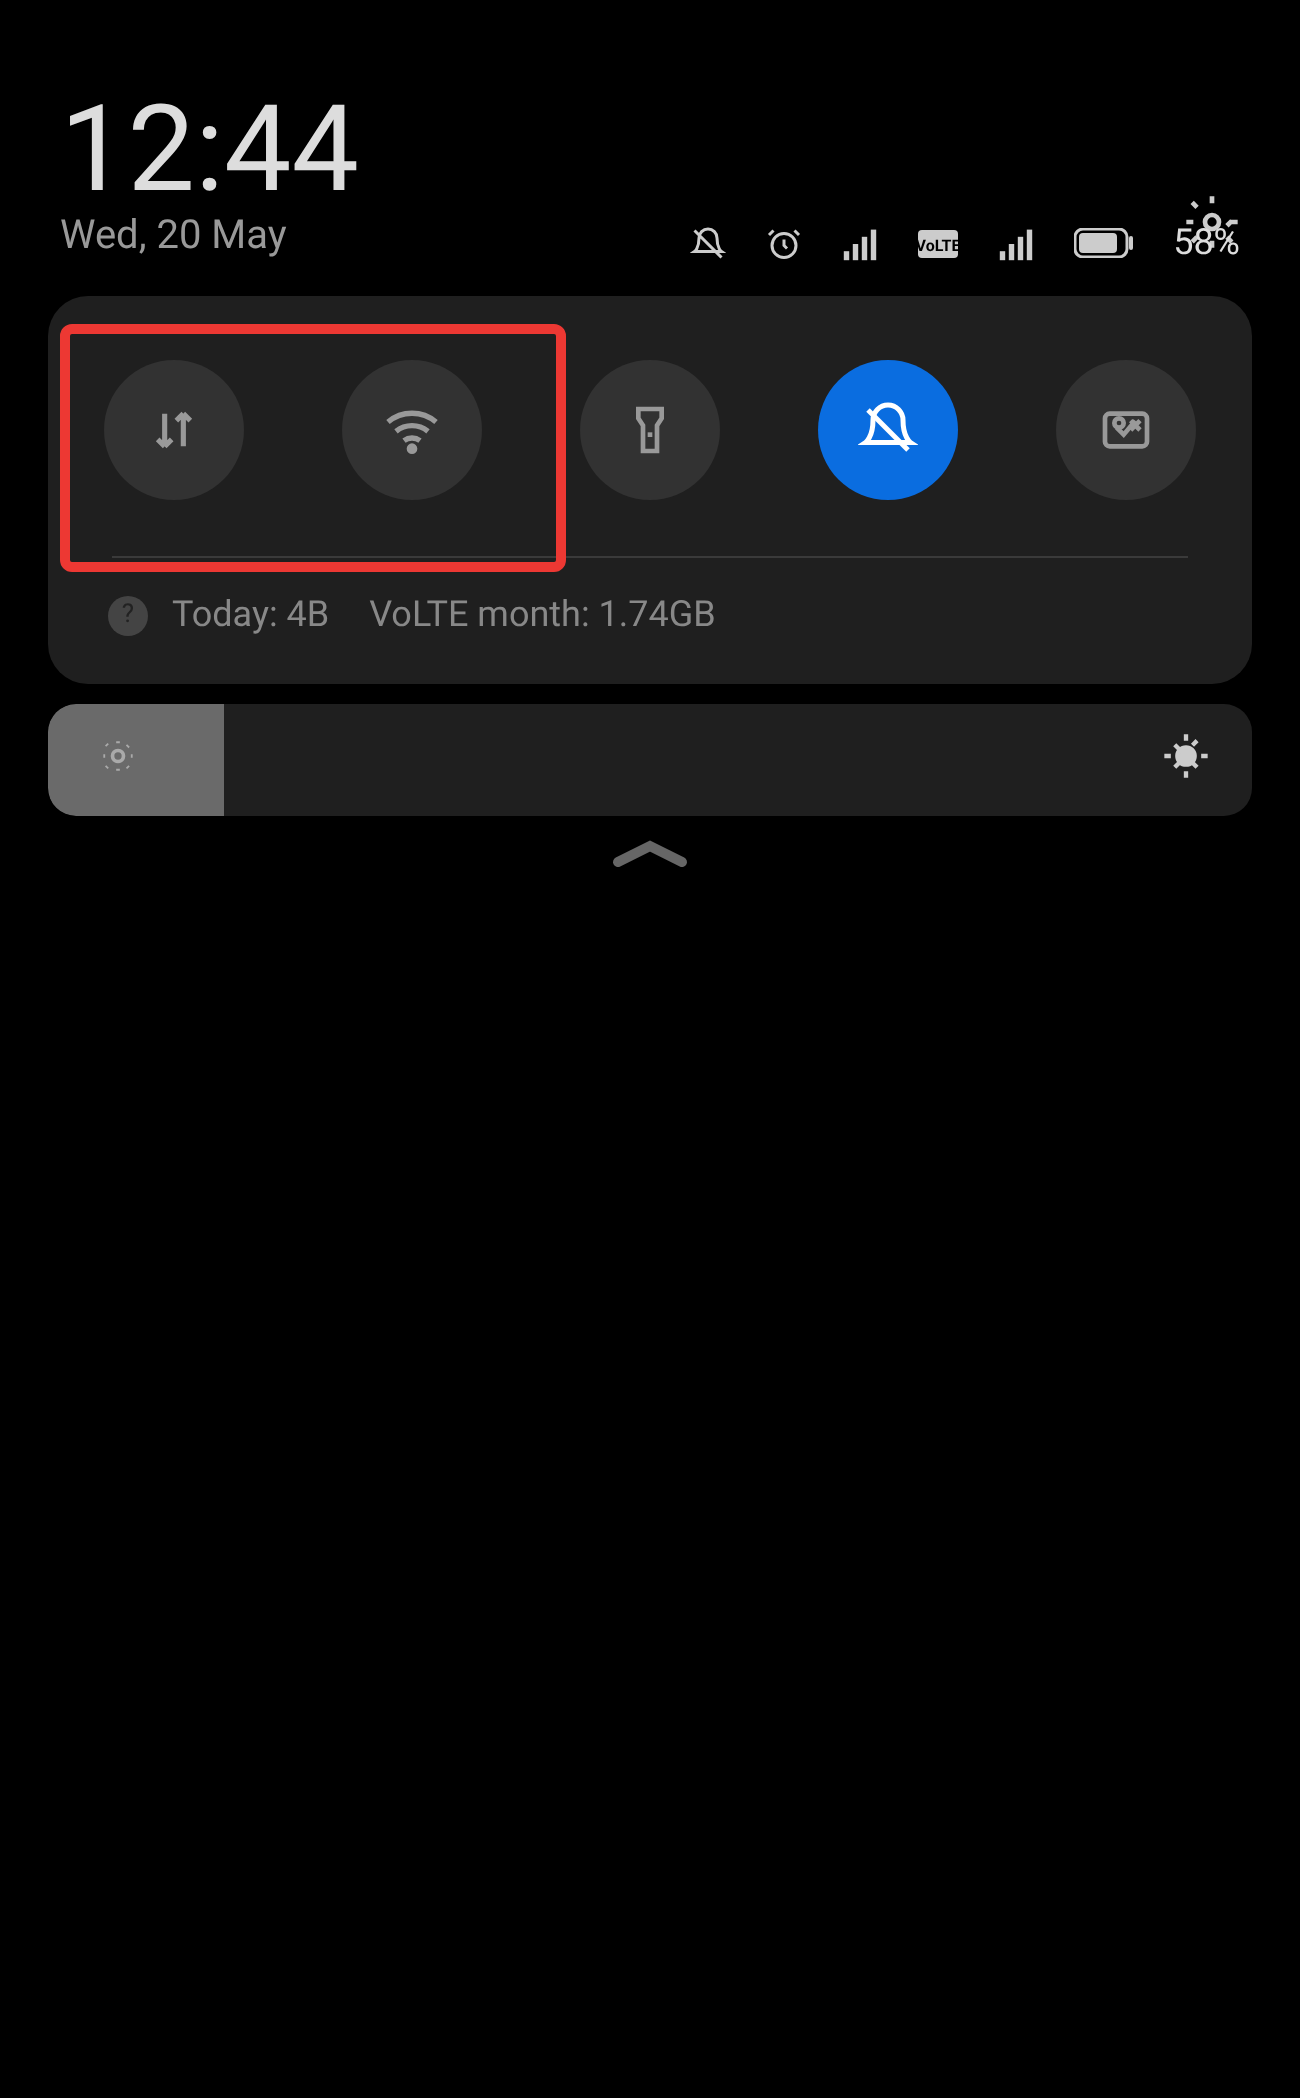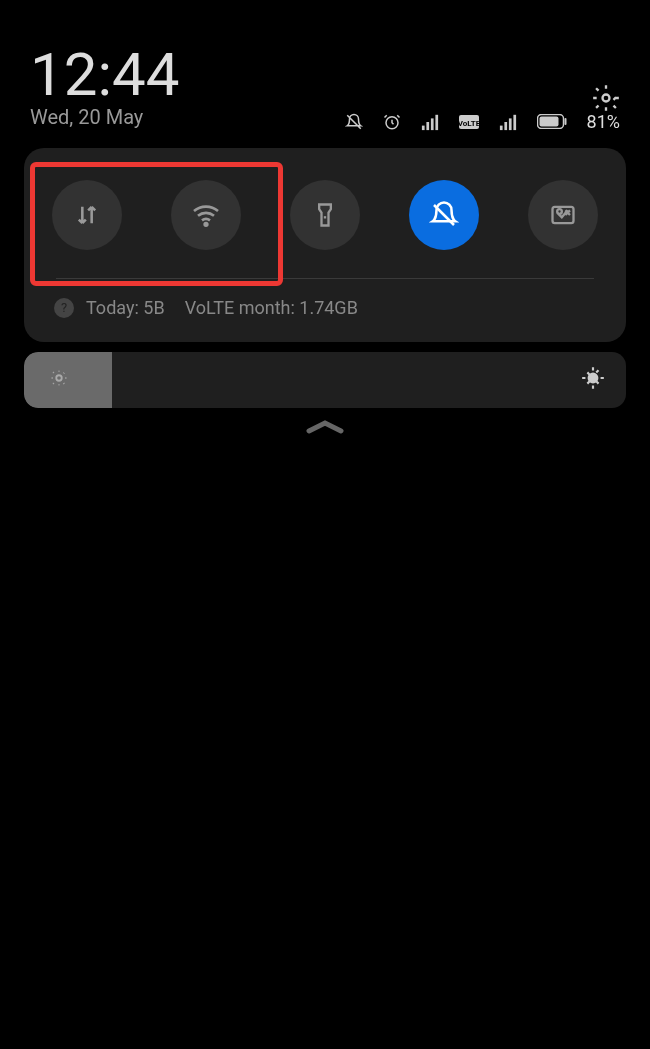--- a/index.html
+++ b/index.html
@@ -12,21 +12,21 @@
       height: 1049px;
       background: #000;
       font-family: -apple-system, BlinkMacSystemFont, 'Segoe UI', Roboto, sans-serif;
       color: #ccc;
       overflow: hidden;
     }
     .header {
       padding: 45px 30px 0 30px;
       display: flex;
       justify-content: space-between;
-      align-items: center;
+      align-items: flex-end;
     }
     .time-block {
       display: flex;
       flex-direction: column;
     }
     .time {
       font-size: 60px;
       font-weight: 400;
       color: #ddd;
       line-height: 1;
@@ -185,21 +185,21 @@
     <rect x="1" y="14" width="3" height="5"></rect>
       <rect x="6" y="10" width="3" height="9"></rect>
       <rect x="11" y="6" width="3" height="13"></rect>
       <rect x="16" y="2" width="3" height="17"></rect>
   </svg>
   <svg width="30" height="15" viewBox="0 0 30 15">
     <rect x="0.5" y="0.5" width="26" height="14" rx="4" fill="none" stroke="#ccc" stroke-width="1.5"></rect>
     <rect x="2.5" y="2.5" width="19" height="10" rx="2" fill="#ccc"></rect>
     <rect x="27.5" y="4" width="2" height="7" rx="1" fill="#ccc"></rect>
   </svg>
-  <span class="battery-text">81%</span>
+  <span class="battery-text">58%</span>
 </div>
 
 <div class="panel">
   <div class="toggles">
     <div class="highlight-box"></div>
     <div class="toggle">
       <svg width="28" height="28" viewBox="0 0 24 24" fill="none" stroke="#999" stroke-width="2.2">
         <path d="M8 19V5m0 14l-3-3m3 3l3-3M16 5v14m0-14l-3 3m3-3l3 3"></path>
       </svg>
     </div>
@@ -226,21 +226,21 @@
         <rect x="3" y="5" width="18" height="14" rx="2"></rect>
         <path d="M8 11l3 3 5-6"></path>
         <circle cx="9" cy="9" r="2" stroke="#999" fill="none"></circle>
         <path d="M14 8l4 4m-4 0l4-4" stroke="#999"></path>
       </svg>
     </div>
   </div>
   <div class="divider"></div>
   <div class="usage">
     <div class="help-icon">?</div>
-    <span>Today: 5B</span>
+    <span>Today: 4B</span>
     <span style="margin-left:8px">VoLTE month: 1.74GB</span>
   </div>
 </div>
 
 <div class="brightness">
   <div class="brightness-fill"></div>
   <span class="brightness-low">
     <svg width="22" height="22" viewBox="0 0 24 24" fill="none" stroke="#aaa" stroke-width="2">
       <circle cx="12" cy="12" r="3"></circle>
       <path d="M12 4v1m0 14v1m8-8h-1M5 12H4m13.7-5.7l-.7.7M6.3 17.7l-.7.7m12.1 0l-.7-.7M6.3 6.3l-.7-.7"></path>

